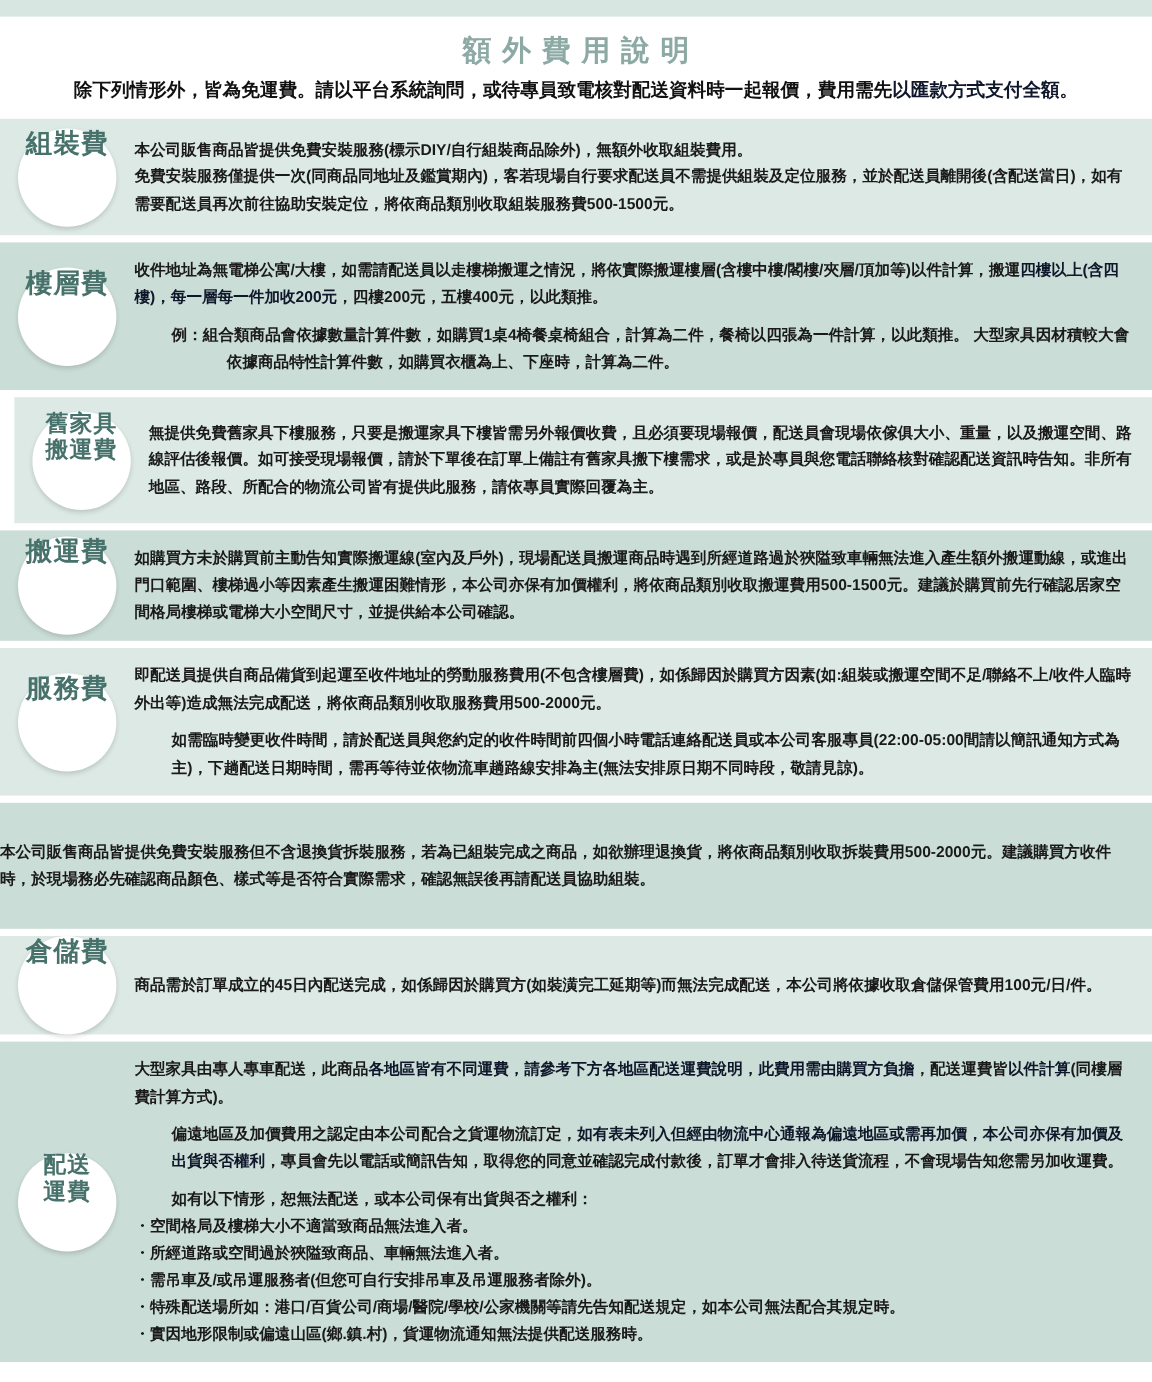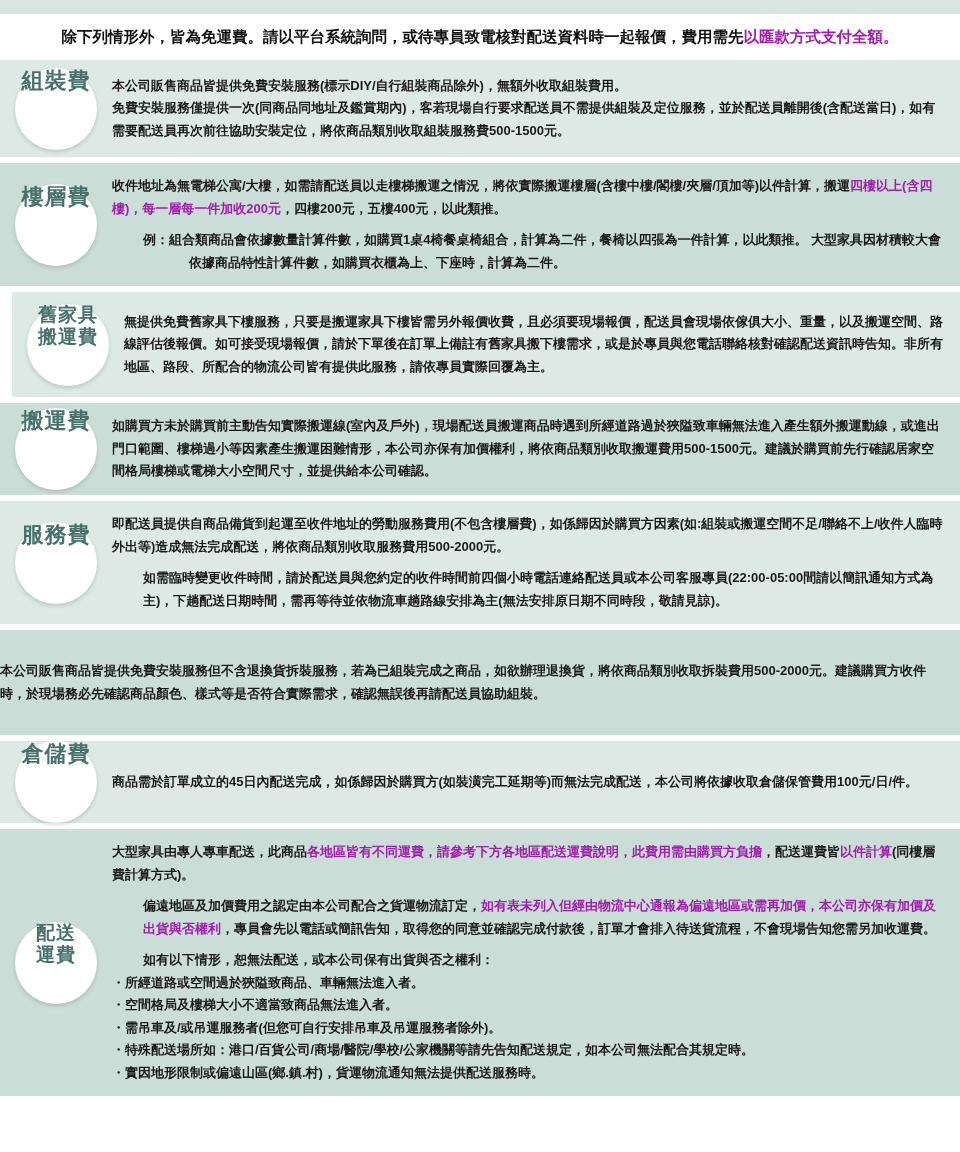--- a/index.html
+++ b/index.html
@@ -12,21 +12,21 @@
   }
   .page { width:960px; min-height:1152px; background:#ffffff; }
   .strip { height:14px; background:#d7e6e0; }
 
   .page-header { background:#ffffff; text-align:center; padding:12px 10px 13px; }
   .page-title {
     font-size:24px; color:#8ca9a3; letter-spacing:9px; padding-left:9px;
     margin-bottom:7px;
   }
   .page-subtitle { font-size:15.5px; line-height:21px; color:#111; }
-  .red { color:#a21caf; }
+  .red { color:#0f172a; }
 
   .band { display:flex; align-items:center; margin-bottom:6px; background:#dce9e4; }
   .band.dark { background:#caddd6; }
   .badge-col { flex:0 0 112px; display:flex; justify-content:center; align-items:center; }
   .badge {
     width:82px; height:82px; border-radius:50%; background:#ffffff;
     display:flex; flex-direction:column; align-items:center; justify-content:flex-start;
     color:#47726b; font-size:22px; line-height:1.18; letter-spacing:1px;
     box-shadow:0 2px 4px rgba(0,0,0,0.15); text-align:center;
   }
@@ -36,20 +36,21 @@
   .para.hang { padding-left:46px; text-indent:-46px; }
   .para.bullet { padding-left:16px; text-indent:-16px; }
 </style>
 </head>
 <body>
 
 <div class="page">
   <div class="strip"></div>
 
   <header class="page-header">
+    <h1 class="page-title">額外費用說明</h1>
     <p class="page-subtitle"><span>除下列情形外，皆為免運費。請以平台系統詢問，或待專員致電核對配送資料時一起報價，費用需先</span><span class="red">以匯款方式支付全額。</span></p>
   </header>
 
   <main>
       <section class="band" style="min-height: 97px;">
         <div class="badge-col">
           <div class="badge">
             <div>組裝費</div>
           </div>
         </div>
@@ -120,22 +121,22 @@
         <div class="badge-col">
           <div class="badge two-line">
             <div>配送</div>
             <div>運費</div>
           </div>
         </div>
         <div class="body">
           <p class="para"><span>大型家具由專人專車配送，此商品</span><span class="red">各地區皆有不同運費，請參考下方各地區配送運費說明，此費用需由購買方負擔</span><span>，配送運費皆</span><span class="red">以件計算</span><span>(同樓層費計算方式)。</span></p>
           <p class="para gap"><span>偏遠地區及加價費用之認定由本公司配合之貨運物流訂定，</span><span class="red">如有表未列入但經由物流中心通報為偏遠地區或需再加價，本公司亦保有加價及出貨與否權利</span><span>，專員會先以電話或簡訊告知，取得您的同意並確認完成付款後，訂單才會排入待送貨流程，不會現場告知您需另加收運費。</span></p>
           <p class="para gap"><span>如有以下情形，恕無法配送，或本公司保有出貨與否之權利：</span></p>
+          <p class="para bullet"><span>・空間格局及樓梯大小不適當致商品無法進入者。</span></p>
           <p class="para bullet"><span>・所經道路或空間過於狹隘致商品、車輛無法進入者。</span></p>
-          <p class="para bullet"><span>・空間格局及樓梯大小不適當致商品無法進入者。</span></p>
           <p class="para bullet"><span>・需吊車及/或吊運服務者(但您可自行安排吊車及吊運服務者除外)。</span></p>
           <p class="para bullet"><span>・特殊配送場所如：港口/百貨公司/商場/醫院/學校/公家機關等請先告知配送規定，如本公司無法配合其規定時。</span></p>
           <p class="para bullet"><span>・實因地形限制或偏遠山區(鄉.鎮.村)，貨運物流通知無法提供配送服務時。</span></p>
         </div>
       </section>
     </main>
 
 </div>
 
 </body></html>

